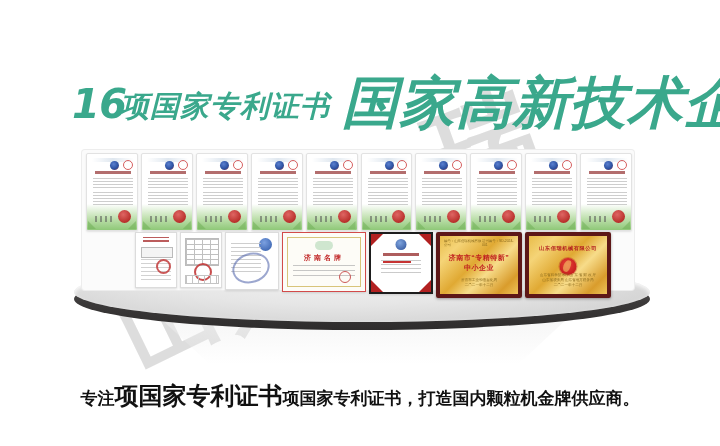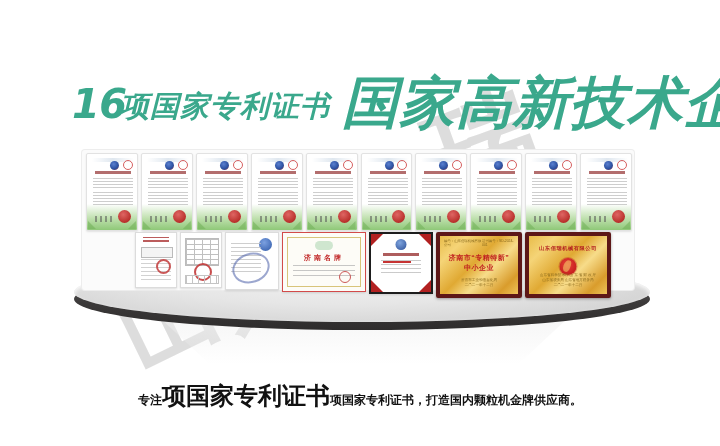--- a/index.html
+++ b/index.html
@@ -127,21 +127,21 @@
        width:17px;height:17px;border-radius:50%;
        background:radial-gradient(circle at 45% 40%,#e8453a,#c81f1f 70%,#a31414);
        box-shadow:0 0 0 1px rgba(180,30,30,.35);}
   .plaque .pq-flame::after{content:"";position:absolute;left:4px;top:2px;width:7px;height:12px;
        background:#f6d36a;border-radius:60% 40% 50% 50%;transform:rotate(18deg);opacity:.55;}
 
   
   #tagline{position:absolute;left:0;top:380px;width:720px;text-align:center;white-space:nowrap;
            color:#111;font-weight:700;font-family:"DejaVu Sans","Liberation Sans",sans-serif;}
   #tagline span{vertical-align:baseline;}
-  .tg-sm{font-size:12px;}
+  .tg-sm{font-size:17px;}
   .tg-lg{font-size:24px;}
 </style>
 </head>
 <body>
 
 <div id="banner">
 
   <div class="watermark" id="wm1">山</div>
   <div class="watermark" id="wm2">东</div>
   <div class="watermark" id="wm3">佰</div>

